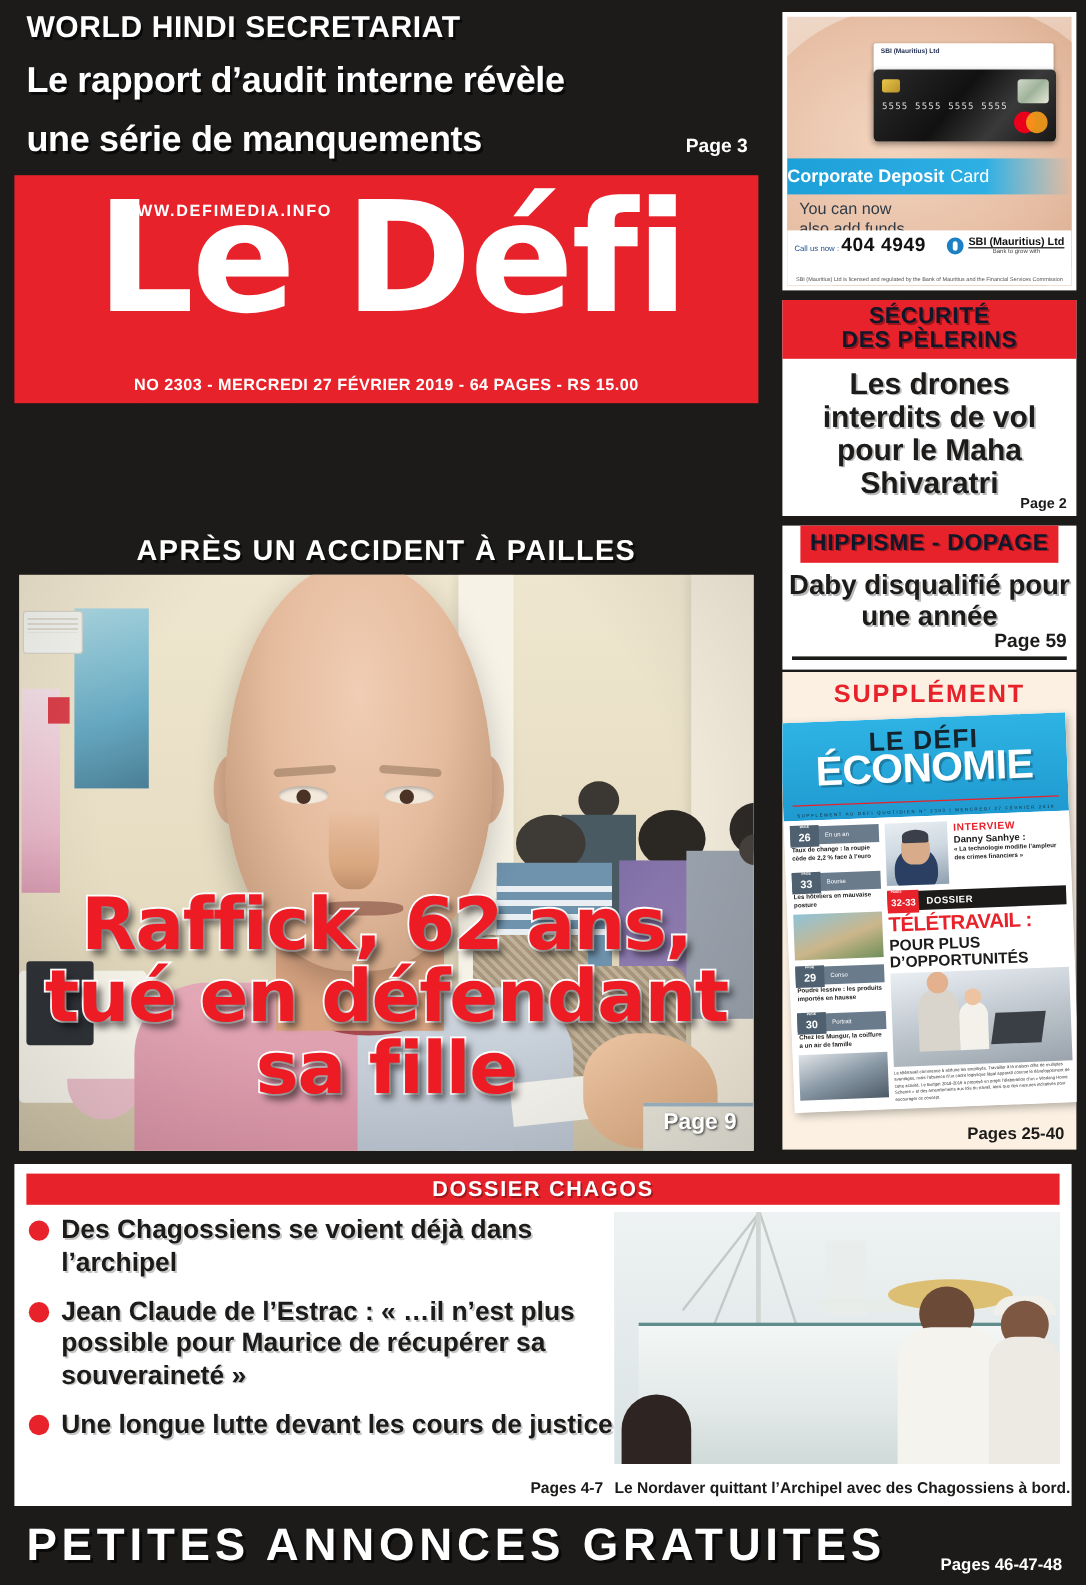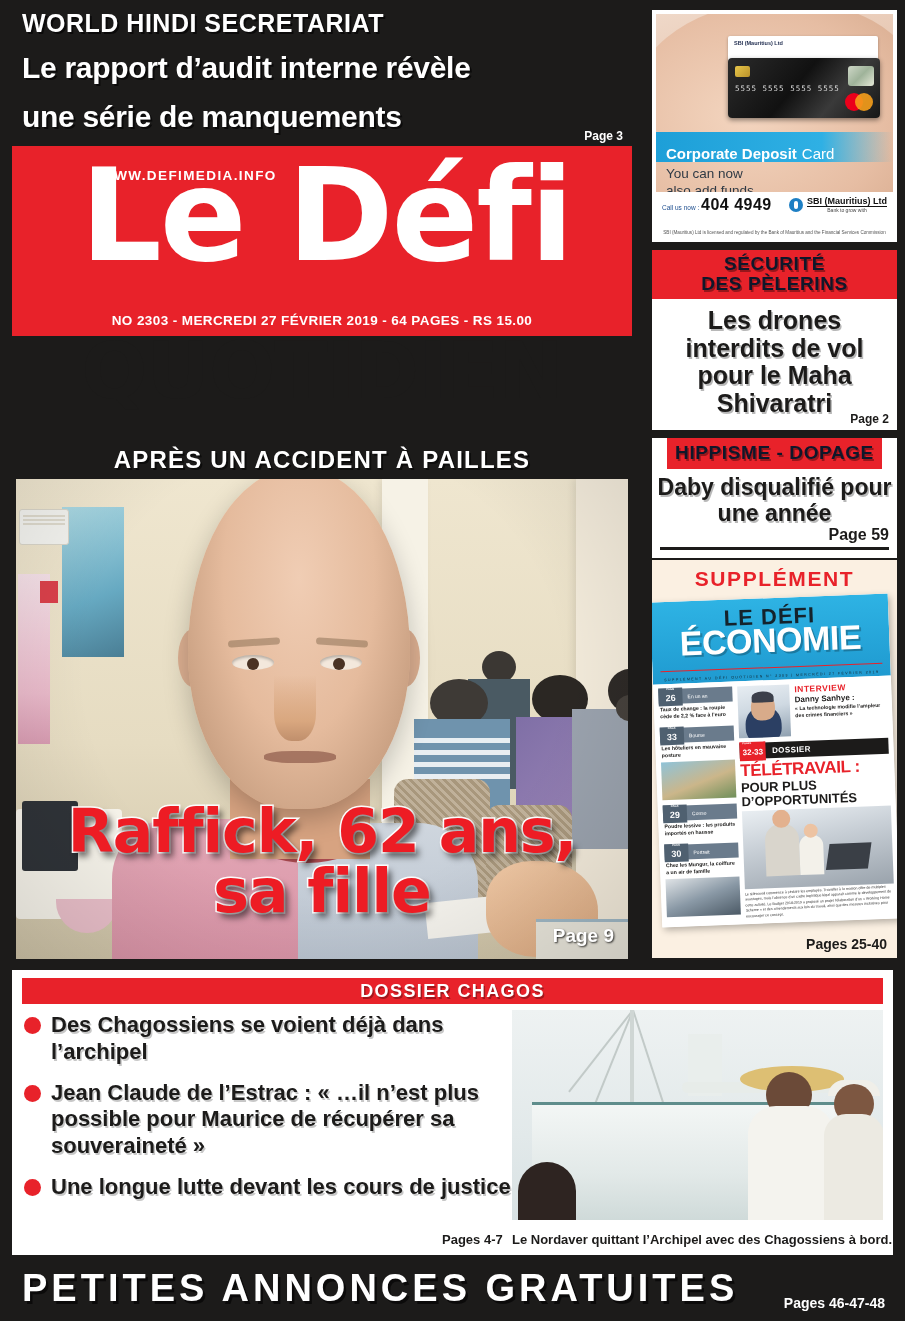--- a/index.html
+++ b/index.html
@@ -21,22 +21,22 @@
     font-weight:bold; color:#ffffff; font-size:25px; letter-spacing:0.5px;
     font-stretch:condensed; text-shadow:2px 2px 0 rgba(0,0,0,.6);
     line-height:1.05;
   }
   .tb-head {
     font-weight:bold; color:#ffffff; font-size:30px; line-height:1.08;
     margin-top:16px; text-shadow:2px 2px 0 rgba(0,0,0,.6);
     letter-spacing:-0.3px;
   }
   .tb-page {
-    position:absolute; right:22px; bottom:2px;
-    color:#ffffff; font-size:12px; font-weight:bold;
+    position:absolute; right:22px; bottom:13px;
+    color:#ffffff; font-size:16px; font-weight:bold;
   }
 
   
   .masthead {
     position:absolute; left:12px; top:146px; width:620px; height:190px;
     background:#e8222a; overflow:hidden;
   }
   .mh-url {
     position:absolute; left:88px; top:22px;
     color:#ffffff; font-size:13.5px; font-weight:bold; letter-spacing:1.4px;
@@ -276,21 +276,21 @@
   .ad-mc i{ position:absolute; top:0; width:18px; height:18px; border-radius:50%; }
   .ad-mc i.r{ left:0; background:#eb001b; }
   .ad-mc i.y{ left:10px; background:#f79e1b; opacity:.9; }
   .ad-holo{
     position:absolute; right:6px; top:8px; width:26px; height:20px;
     background:linear-gradient(135deg,#cfd8c8,#9fb39a,#e6e9d8); border-radius:3px;
   }
   .ad-banner{
     position:absolute; left:0; top:118px; width:100%; height:30px;
     background:linear-gradient(90deg,#1d9fd8 0%,#2fb0e4 70%,rgba(47,176,228,0) 100%);
-    display:flex; align-items:flex-end; padding-left:10px;
+    display:flex; align-items:center; 
     color:#fff; font-size:15px;
   }
   .ad-banner b{ font-weight:bold; }
   .ad-banner span{ font-weight:normal; margin-left:5px; }
   .ad-tag{
     position:absolute; left:10px; top:152px; color:#2f3a45;
     font-size:13.5px; line-height:1.25;
   }
   .ad-foot{
     position:absolute; left:0; right:0; bottom:0; height:46px;
@@ -623,20 +623,21 @@
       <div class="ph-pupil r"></div>
       <div class="ph-nose"></div>
       <div class="ph-mouth"></div>
       <div class="ph-paper"></div>
       <div class="ph-hand"></div>
       <div class="ph-book"></div>
       <div class="ph-vig"></div>
 
       <div class="mb-headline">
         <div>Raffick, 62 ans,</div>
+        <div>tué en défendant</div>
         <div>sa fille</div>
       </div>
       <div class="mb-page">Page 9</div>
     </div>
   </div>
 
   <div class="rightcol">
 
     <div class="ad-box">
       <div class="ad-inner">

